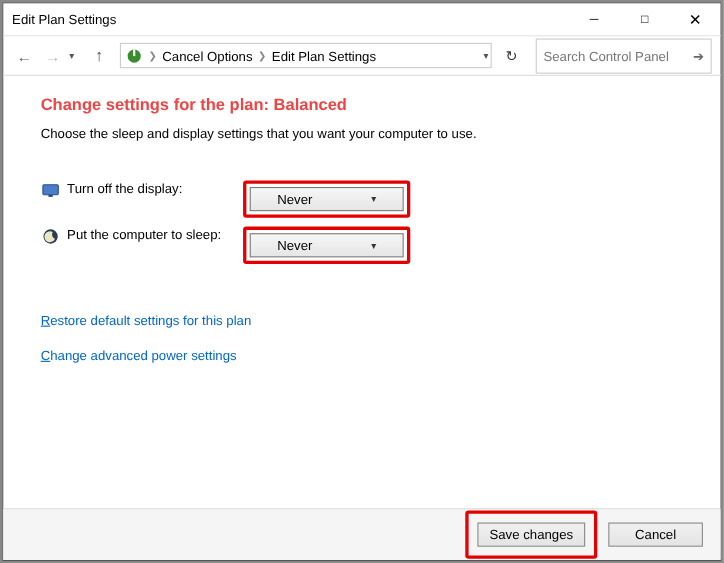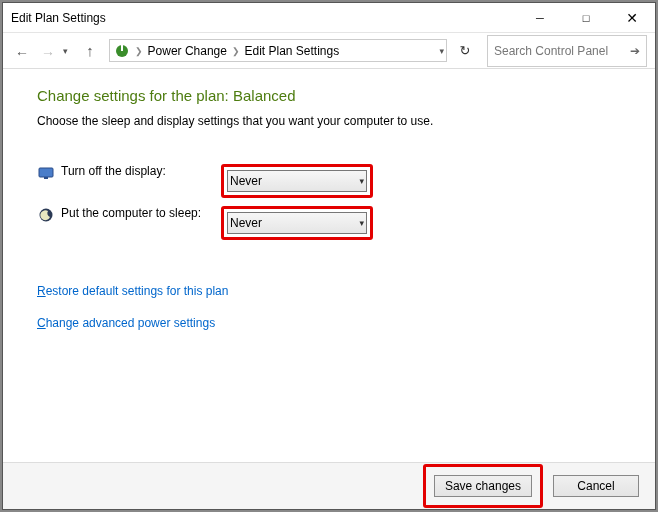--- a/index.html
+++ b/index.html
@@ -120,23 +120,23 @@
     }
     .search-icon { color: #666; font-size: 12px; }
     
     .content {
       flex: 1;
       padding: 18px 24px 0 34px;
       position: relative;
       border-bottom: 1px solid #ddd;
     }
     .page-heading {
-      color: #4d7c0f;
+      color: #ef4444;
       font-size: 15px;
-      font-weight: 400;
+      font-weight: 700;
       margin-bottom: 10px;
     }
     .page-sub {
       font-size: 12px;
       color: #000;
       margin-bottom: 36px;
     }
     .setting-row {
       display: flex;
       align-items: flex-start;
@@ -155,21 +155,21 @@
     .combo-wrap {
       border: 3px solid #e30000;
       border-radius: 3px;
       padding: 3px;
     }
     .combo {
       width: 140px; height: 22px;
       border: 1px solid #777;
       background: linear-gradient(#f6f6f6,#e6e6e6);
       display: flex; align-items: center; justify-content: space-between;
-      padding: 0 2px;
+      padding: 0 24px;
       font-size: 12px;
     }
     .combo-caret { font-size: 9px; color: #333; }
     .links { margin-top: 36px; }
     .link {
       color: #0066cc;
       font-size: 12px;
       text-decoration: none;
       display: block;
       margin-bottom: 18px;
@@ -219,21 +219,21 @@
     <div class="nav-up">↑</div>
 
     <div class="breadcrumb">
       <span class="bc-icon">
         <svg width="16" height="16" viewBox="0 0 16 16">
           <circle cx="8" cy="8" r="6" fill="#3a8d2b"></circle>
           <rect x="7" y="2" width="2" height="6" fill="#fff"></rect>
         </svg>
       </span>
       <span class="bc-sep">❯</span>
-      <span>Power Change</span>
+      <span>Cancel Options</span>
       <span class="bc-sep">❯</span>
       <span>Edit Plan Settings</span>
       <span class="bc-tail">▾</span>
     </div>
 
     <div class="refresh-btn">↻</div>
 
     <div class="search-box">
       <span>Search Control Panel</span>
       <span class="search-icon">➔</span>

